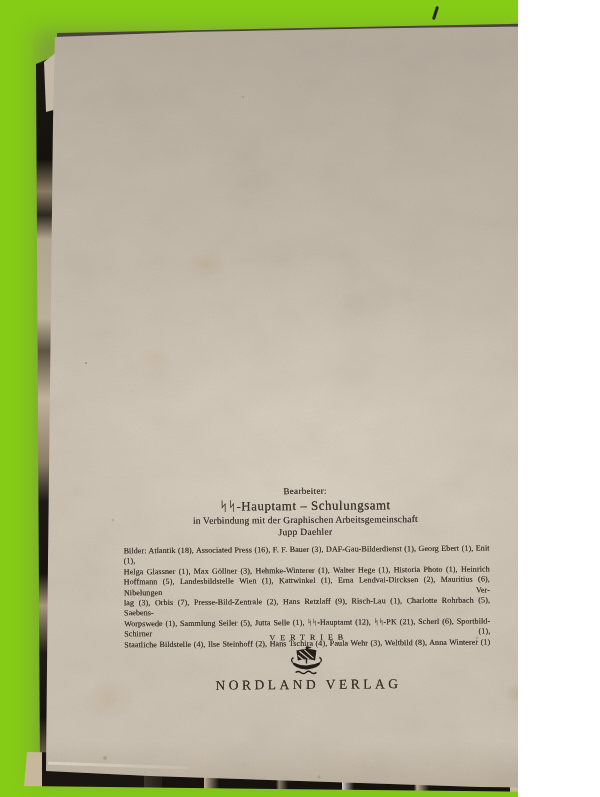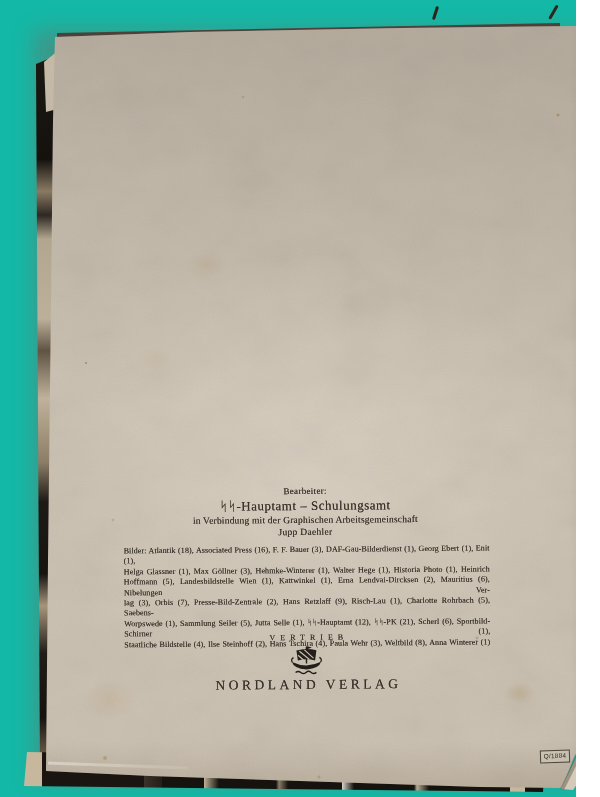--- a/index.html
+++ b/index.html
@@ -1,17 +1,17 @@
 <!DOCTYPE html>
 <html><head>
 <meta charset="utf-8">
 <title>Book back cover</title>
 <style>
   html,body{margin:0;padding:0;background:#ffffff;}
-  .photo{position:relative;width:576px;height:797px;background:#14b8a6;overflow:hidden;
+  .photo{position:relative;width:518px;height:797px;background:#84cc16;overflow:hidden;
          font-family:"Liberation Serif","DejaVu Serif",serif;}
 
   
   .book-shadow{position:absolute;left:34px;top:30px;width:546px;height:752px;
                background:rgba(116,108,97,0.42);filter:blur(10px);z-index:0;}
 
   
   .pages-left{position:absolute;left:0;top:0;width:600px;height:797px;z-index:1;
     clip-path:polygon(36px 64px,60px 54px,62px 776px,40px 772px);
     background:linear-gradient(180deg,

